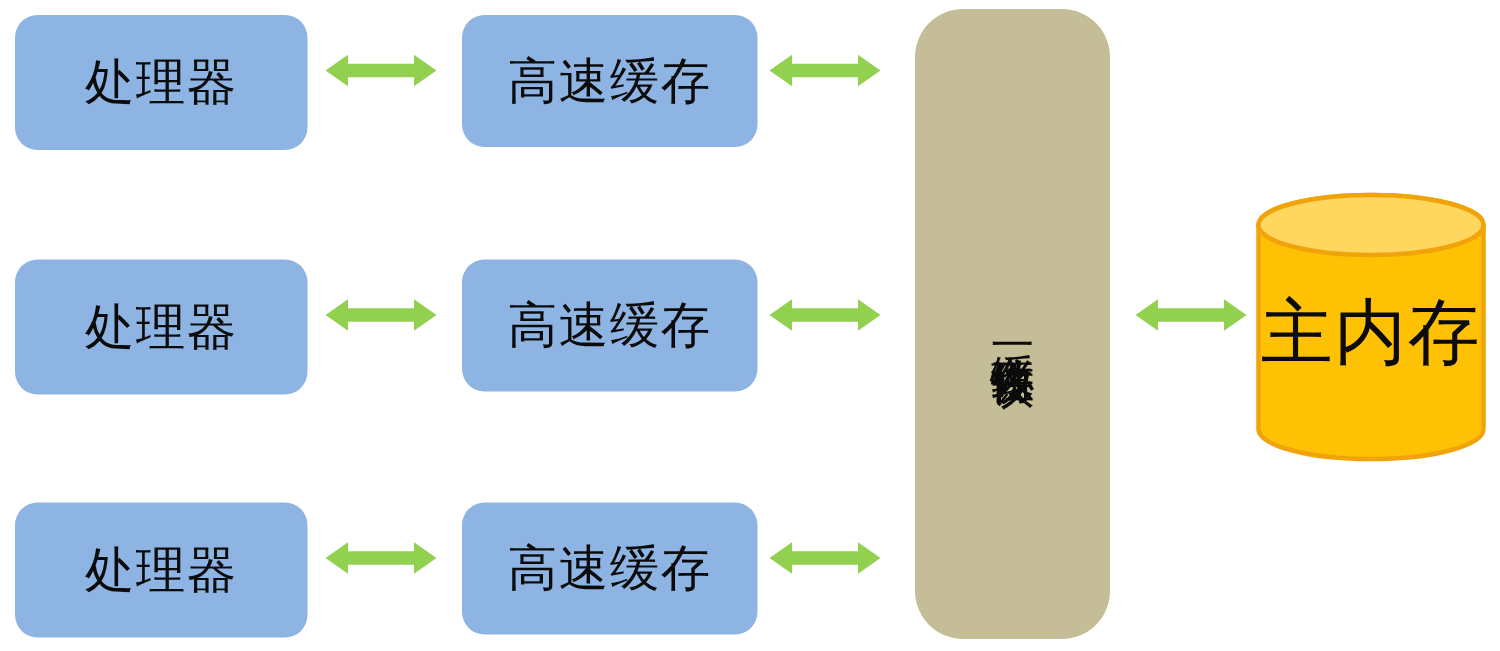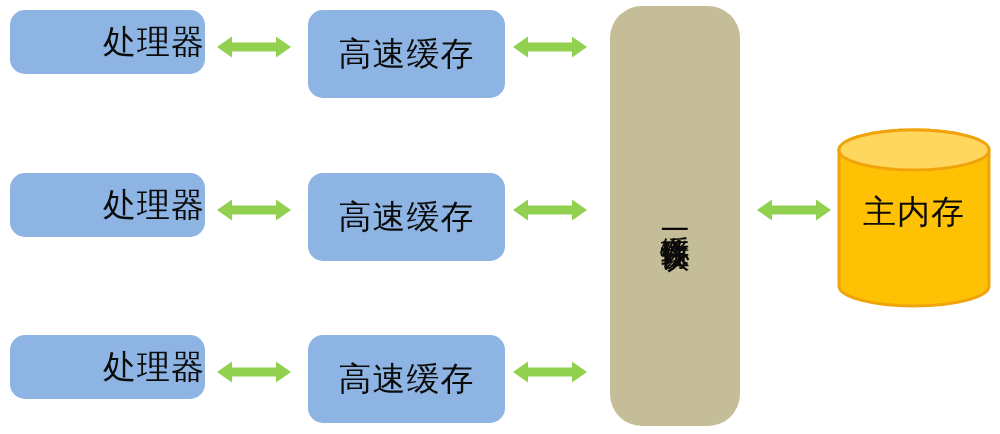--- a/index.html
+++ b/index.html
@@ -25,21 +25,21 @@
     position:absolute;
     background:var(--box-blue);
     border-radius:15px;
     display:flex;
     align-items:center;
     justify-content:center;
     font-size:33px;
     letter-spacing:1px;
     color:var(--text);
   }
-  .box.processor{left:10px;width:195px;height:64px;justify-content:flex-end;}
+  .box.processor{left:10px;width:195px;height:90px;}
   .box.cache{left:308px;width:197px;height:88px;}
   .row1{top:10px;}
   .row2{top:173px;}
   .row3{top:335px;}
   .arrow{position:absolute;width:74px;height:22px;}
   .arrow polygon{fill:var(--arrow-green);}
   .a-pc{left:217px;}
   .a-cb{left:513px;}
   .a-bm{left:757px;top:199px;}
   .ar1{top:36px;}
@@ -70,21 +70,21 @@
     width:156px;height:181px;
   }
   .memory svg{position:absolute;left:0;top:0;}
   .cyl-body{fill:var(--memory-gold);stroke:var(--memory-outline);stroke-width:3;}
   .cyl-top{fill:var(--memory-top);stroke:var(--memory-outline);stroke-width:3;}
   .mem-label{
     position:absolute;
     left:0;top:62px;
     width:156px;
     text-align:center;
-    font-size:33px;
+    font-size:48px;
     letter-spacing:1px;
     color:var(--text);
   }
 </style>
 </head>
 <body>
 
 <div class="canvas">
 
   <div class="box processor row1">

